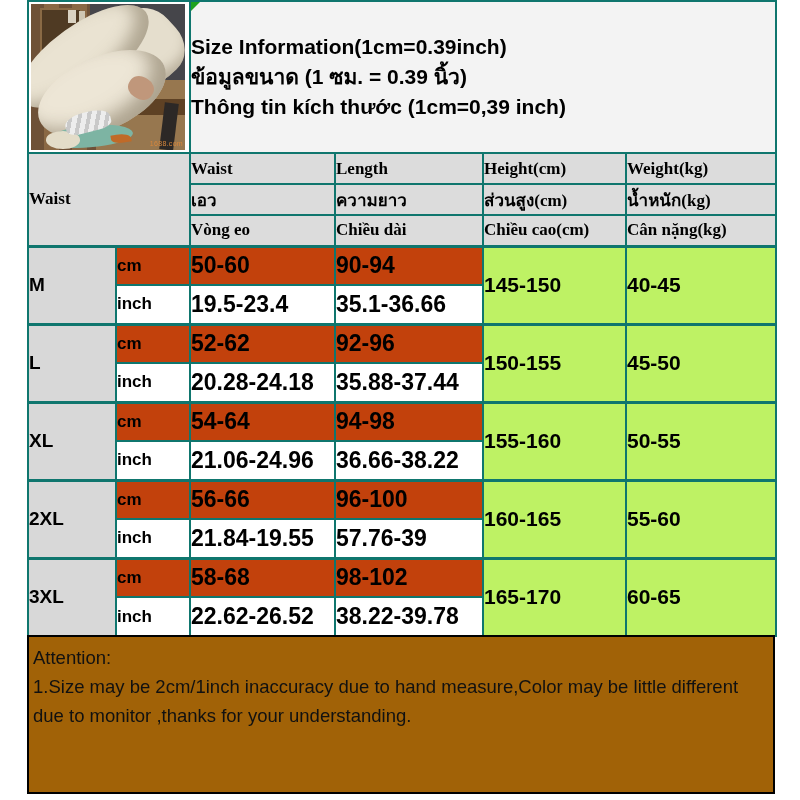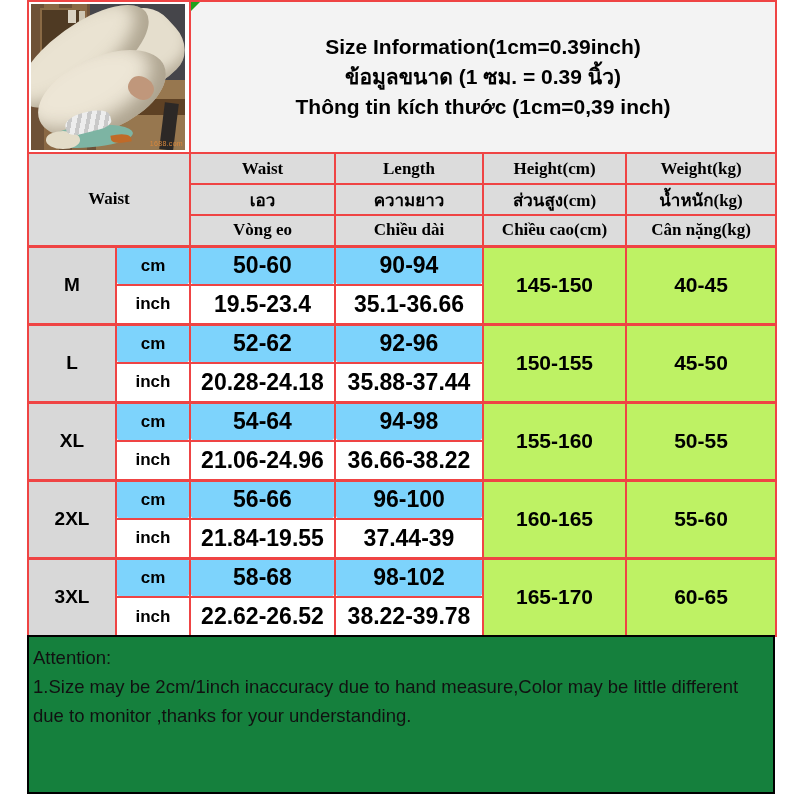--- a/index.html
+++ b/index.html
@@ -1,21 +1,21 @@
 <!DOCTYPE html>
 <html><head>
 <meta charset="utf-8">
 <style>
   * { margin:0; padding:0; box-sizing:border-box; }
   html,body { width:800px; height:800px; background:#ffffff;
               font-family:"Liberation Sans","DejaVu Sans",sans-serif; color:#000; }
   .sheet { position:relative; width:800px; height:800px; }
   .size-table { position:absolute; left:27px; top:0; width:748px;
                 border-collapse:collapse; table-layout:fixed; }
-  .size-table td { border:2px solid #ef4444; text-align:center; vertical-align:middle;
+  .size-table td { border:2px solid #0f766e; text-align:left; vertical-align:middle;
                    font-weight:bold; overflow:hidden; }
   tr.grp td { border-top-width:3px; }
 
   
   .c-photo { height:150px; padding:0; background:#fff; }
   .photo { position:relative; width:100%; height:146px; margin:2px; width:154px; overflow:hidden; background:#97774f; }
   .wood-left { position:absolute; left:0; top:0; width:42%; height:100%;
     background:repeating-linear-gradient(90deg,#6e5137 0 13px,#8a6844 13px 28px); }
   .glass-door { position:absolute; left:6%; top:3%; width:27%; height:52%;
     background:#4f3a23; border:2px solid #8a6a45; }
@@ -56,29 +56,29 @@
     border-top:9px solid #1ea21e; border-right:9px solid transparent; }
   .title-line { font-size:21px; font-weight:bold; line-height:30px; }
 
   
   .hdr-row td { height:31px; background:#dcdcdc; font-size:17px;font-family:Liberation Serif, serif; }
   .hdr-th { font-size:15px; }
   .c-sizehdr { background:#dcdcdc; font-size:20px; }
 
   
   .c-size { background:#d8d8d8; font-size:19px; }
-  td.cmbg { background:#7dd3fc;border-radius:6px; }
+  td.cmbg { background:#c2410c; }
   .c-unit { font-size:17px; }
   .c-val { font-size:23px; }
   .c-merged { background:#bef264; font-size:21px; }
   tr.sub { height:39px; }
 
   
   .attention { position:absolute; left:27px; top:635px; width:748px; height:159px;
-    border:2px solid #000; background:#15803d; padding:6px 4px 0 4px; }
+    border:2px solid #000; background:#a16207; padding:6px 4px 0 4px; }
   .attention p { font-size:18.5px; font-weight:normal; line-height:29px; color:#111; }
 </style>
 </head>
 <body>
 
 <div class="sheet">
 
   <table class="size-table">
     <colgroup>
       <col style="width:88px">
@@ -186,21 +186,21 @@
       <td class="c-size" rowspan="2">2XL</td>
       <td class="c-unit cmbg">cm</td>
       <td class="c-val cmbg">56-66</td>
       <td class="c-val cmbg">96-100</td>
       <td class="c-merged" rowspan="2">160-165</td>
       <td class="c-merged" rowspan="2">55-60</td>
     </tr>
     <tr class="sub">
       <td class="c-unit">inch</td>
       <td class="c-val">21.84-19.55</td>
-      <td class="c-val">37.44-39</td>
+      <td class="c-val">57.76-39</td>
     </tr>
 
     <tr class="sub grp">
       <td class="c-size" rowspan="2">3XL</td>
       <td class="c-unit cmbg">cm</td>
       <td class="c-val cmbg">58-68</td>
       <td class="c-val cmbg">98-102</td>
       <td class="c-merged" rowspan="2">165-170</td>
       <td class="c-merged" rowspan="2">60-65</td>
     </tr>

